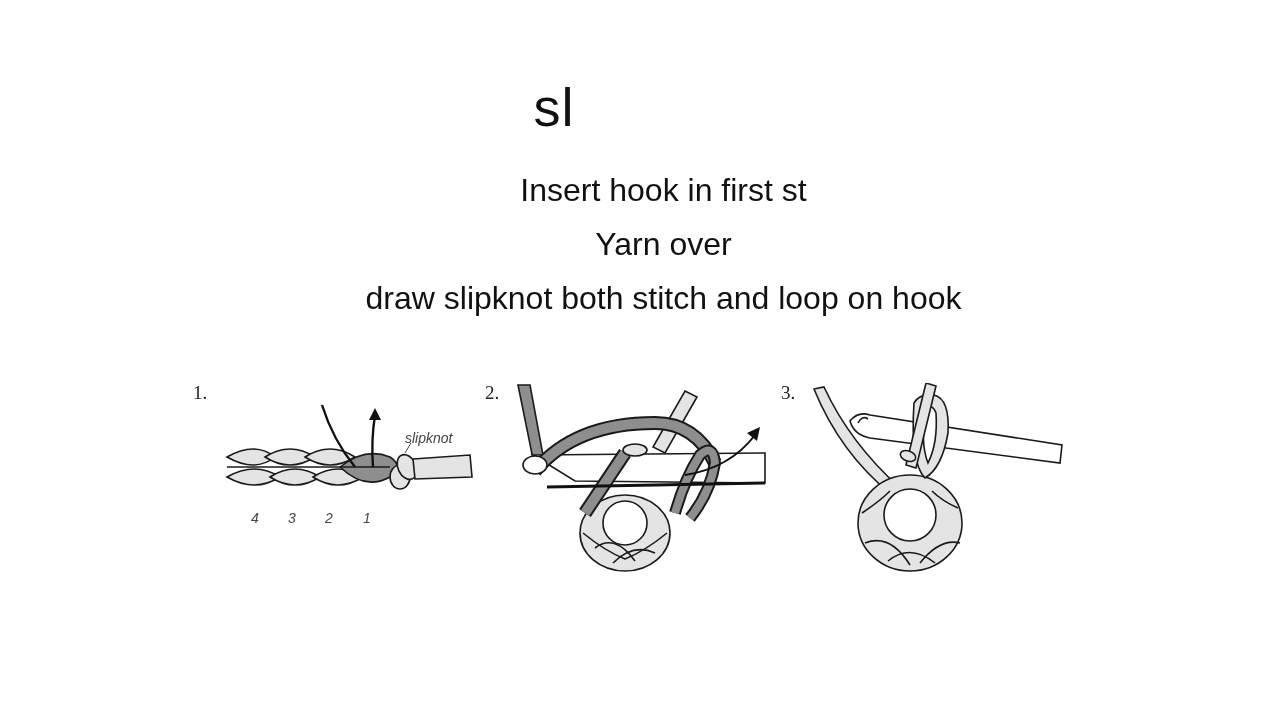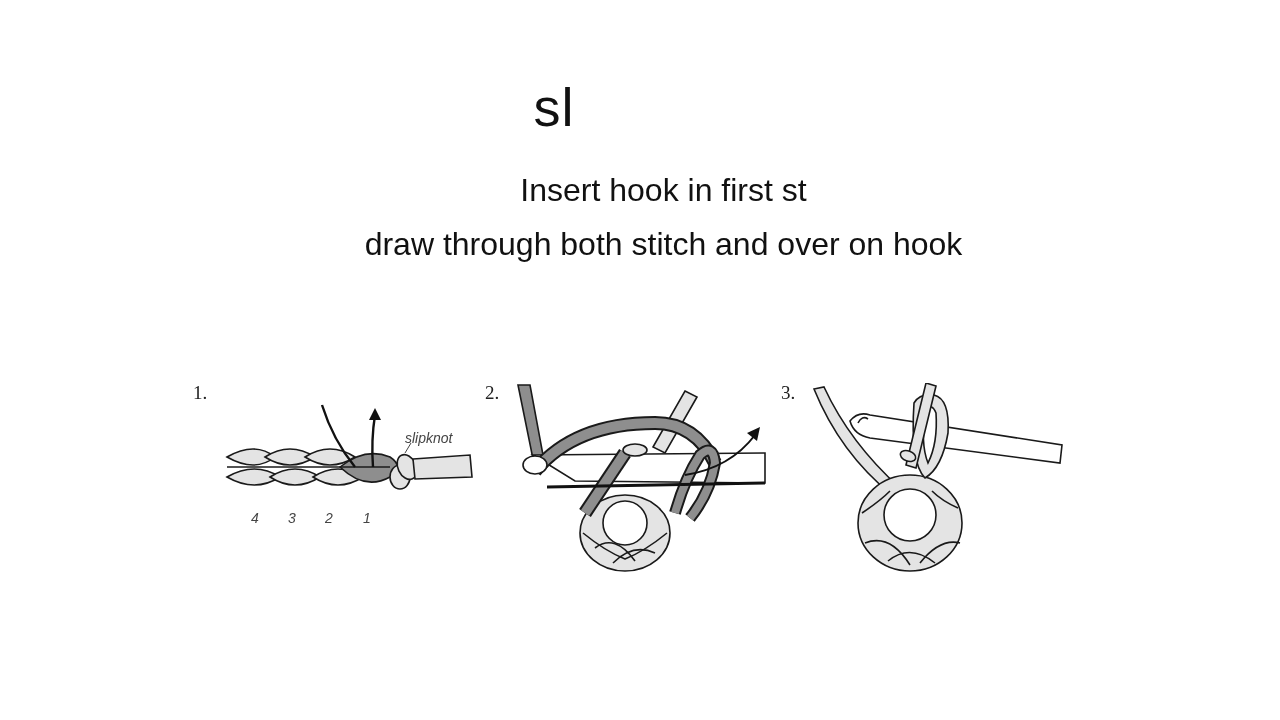--- a/index.html
+++ b/index.html
@@ -14,21 +14,22 @@
       font-size: 19px; color: #222; }
     .lbl { font-family: "Liberation Sans", sans-serif; font-style: italic; font-size: 14px; fill: #444; }
   </style>
 </head>
 <body>
 
 <div class="title">sl</div>
 
 <div class="body-lines">
   <div class="body-line">Insert hook in first st</div>
-  <div class="body-line">draw through both stitch and over on hook</div>
+  <div class="body-line">Yarn over</div>
+  <div class="body-line">draw slipknot both stitch and loop on hook</div>
 </div>
 
 <div class="fig-num" style="left:193px; top:382px;">1.</div>
 <svg class="fig" style="left:225px; top:395px;" width="260" height="140" viewBox="0 0 260 140">
   <g stroke="#1a1a1a" stroke-width="1.6" fill="#e4e4e4">
 
     <path d="M2,62 Q30,46 50,62 Q30,78 2,62 Z"></path>
     <path d="M40,62 Q65,46 90,62 Q65,78 40,62 Z"></path>
     <path d="M80,62 Q105,46 130,62 Q105,78 80,62 Z"></path>
 

